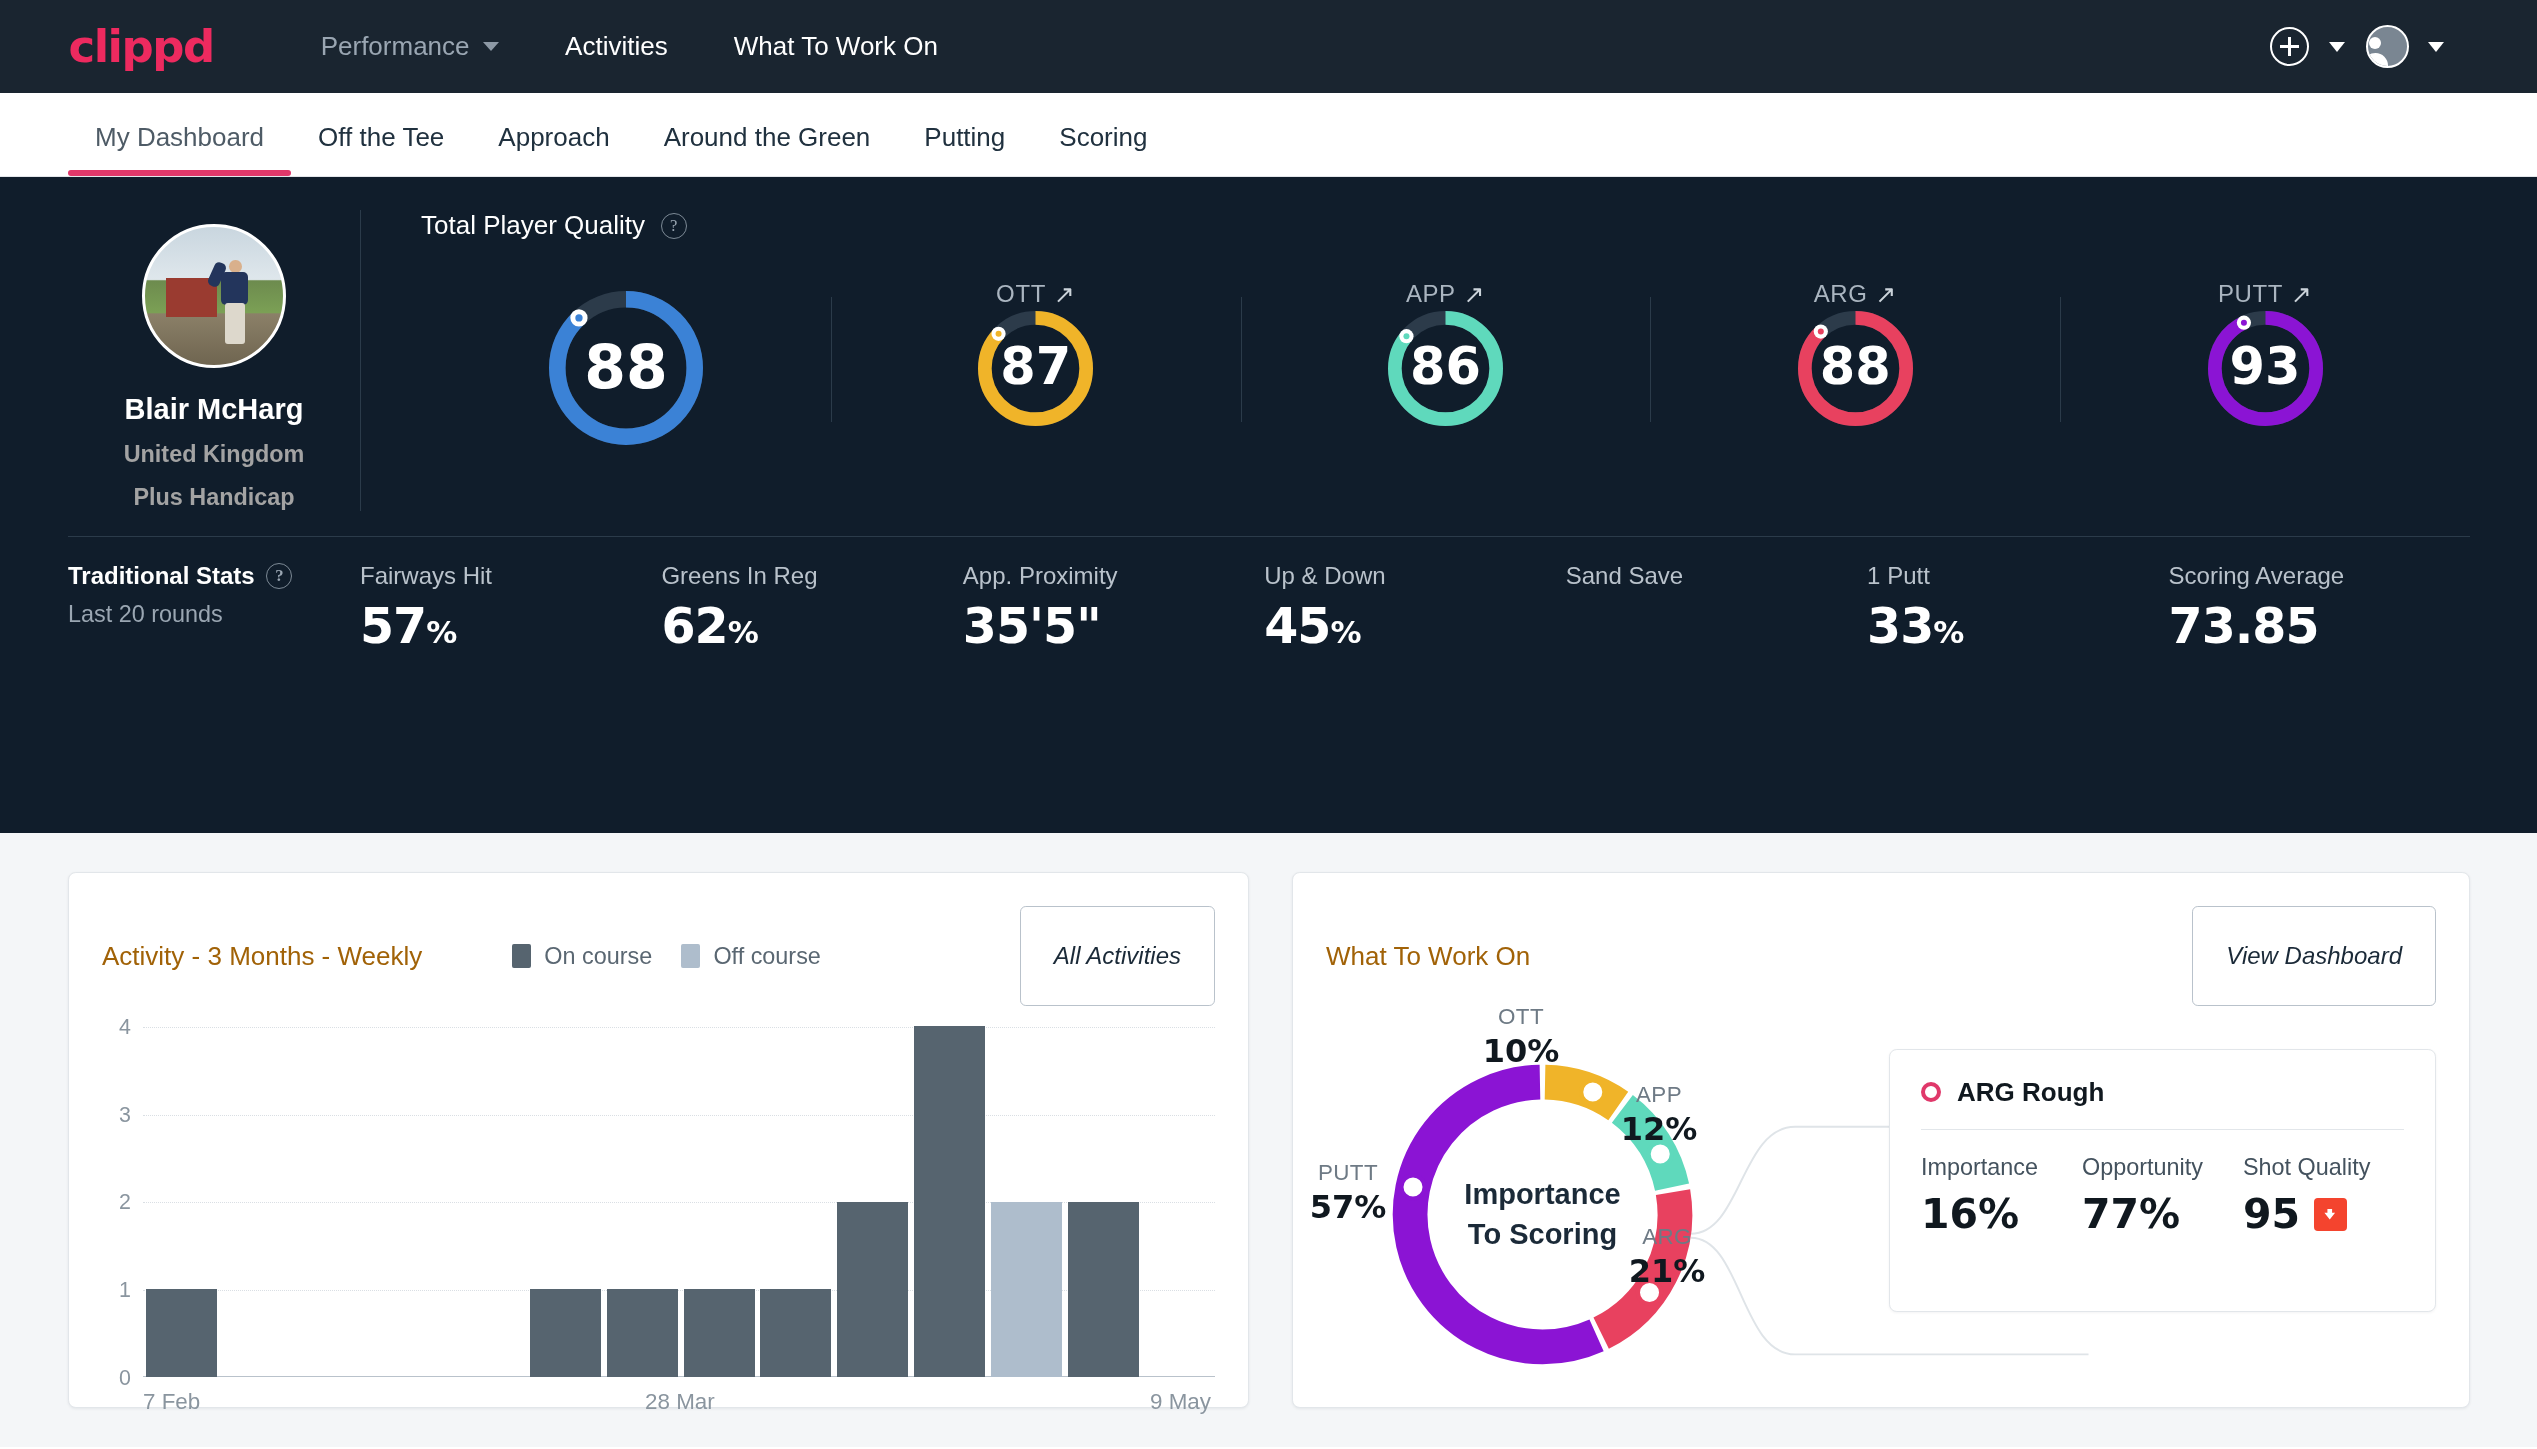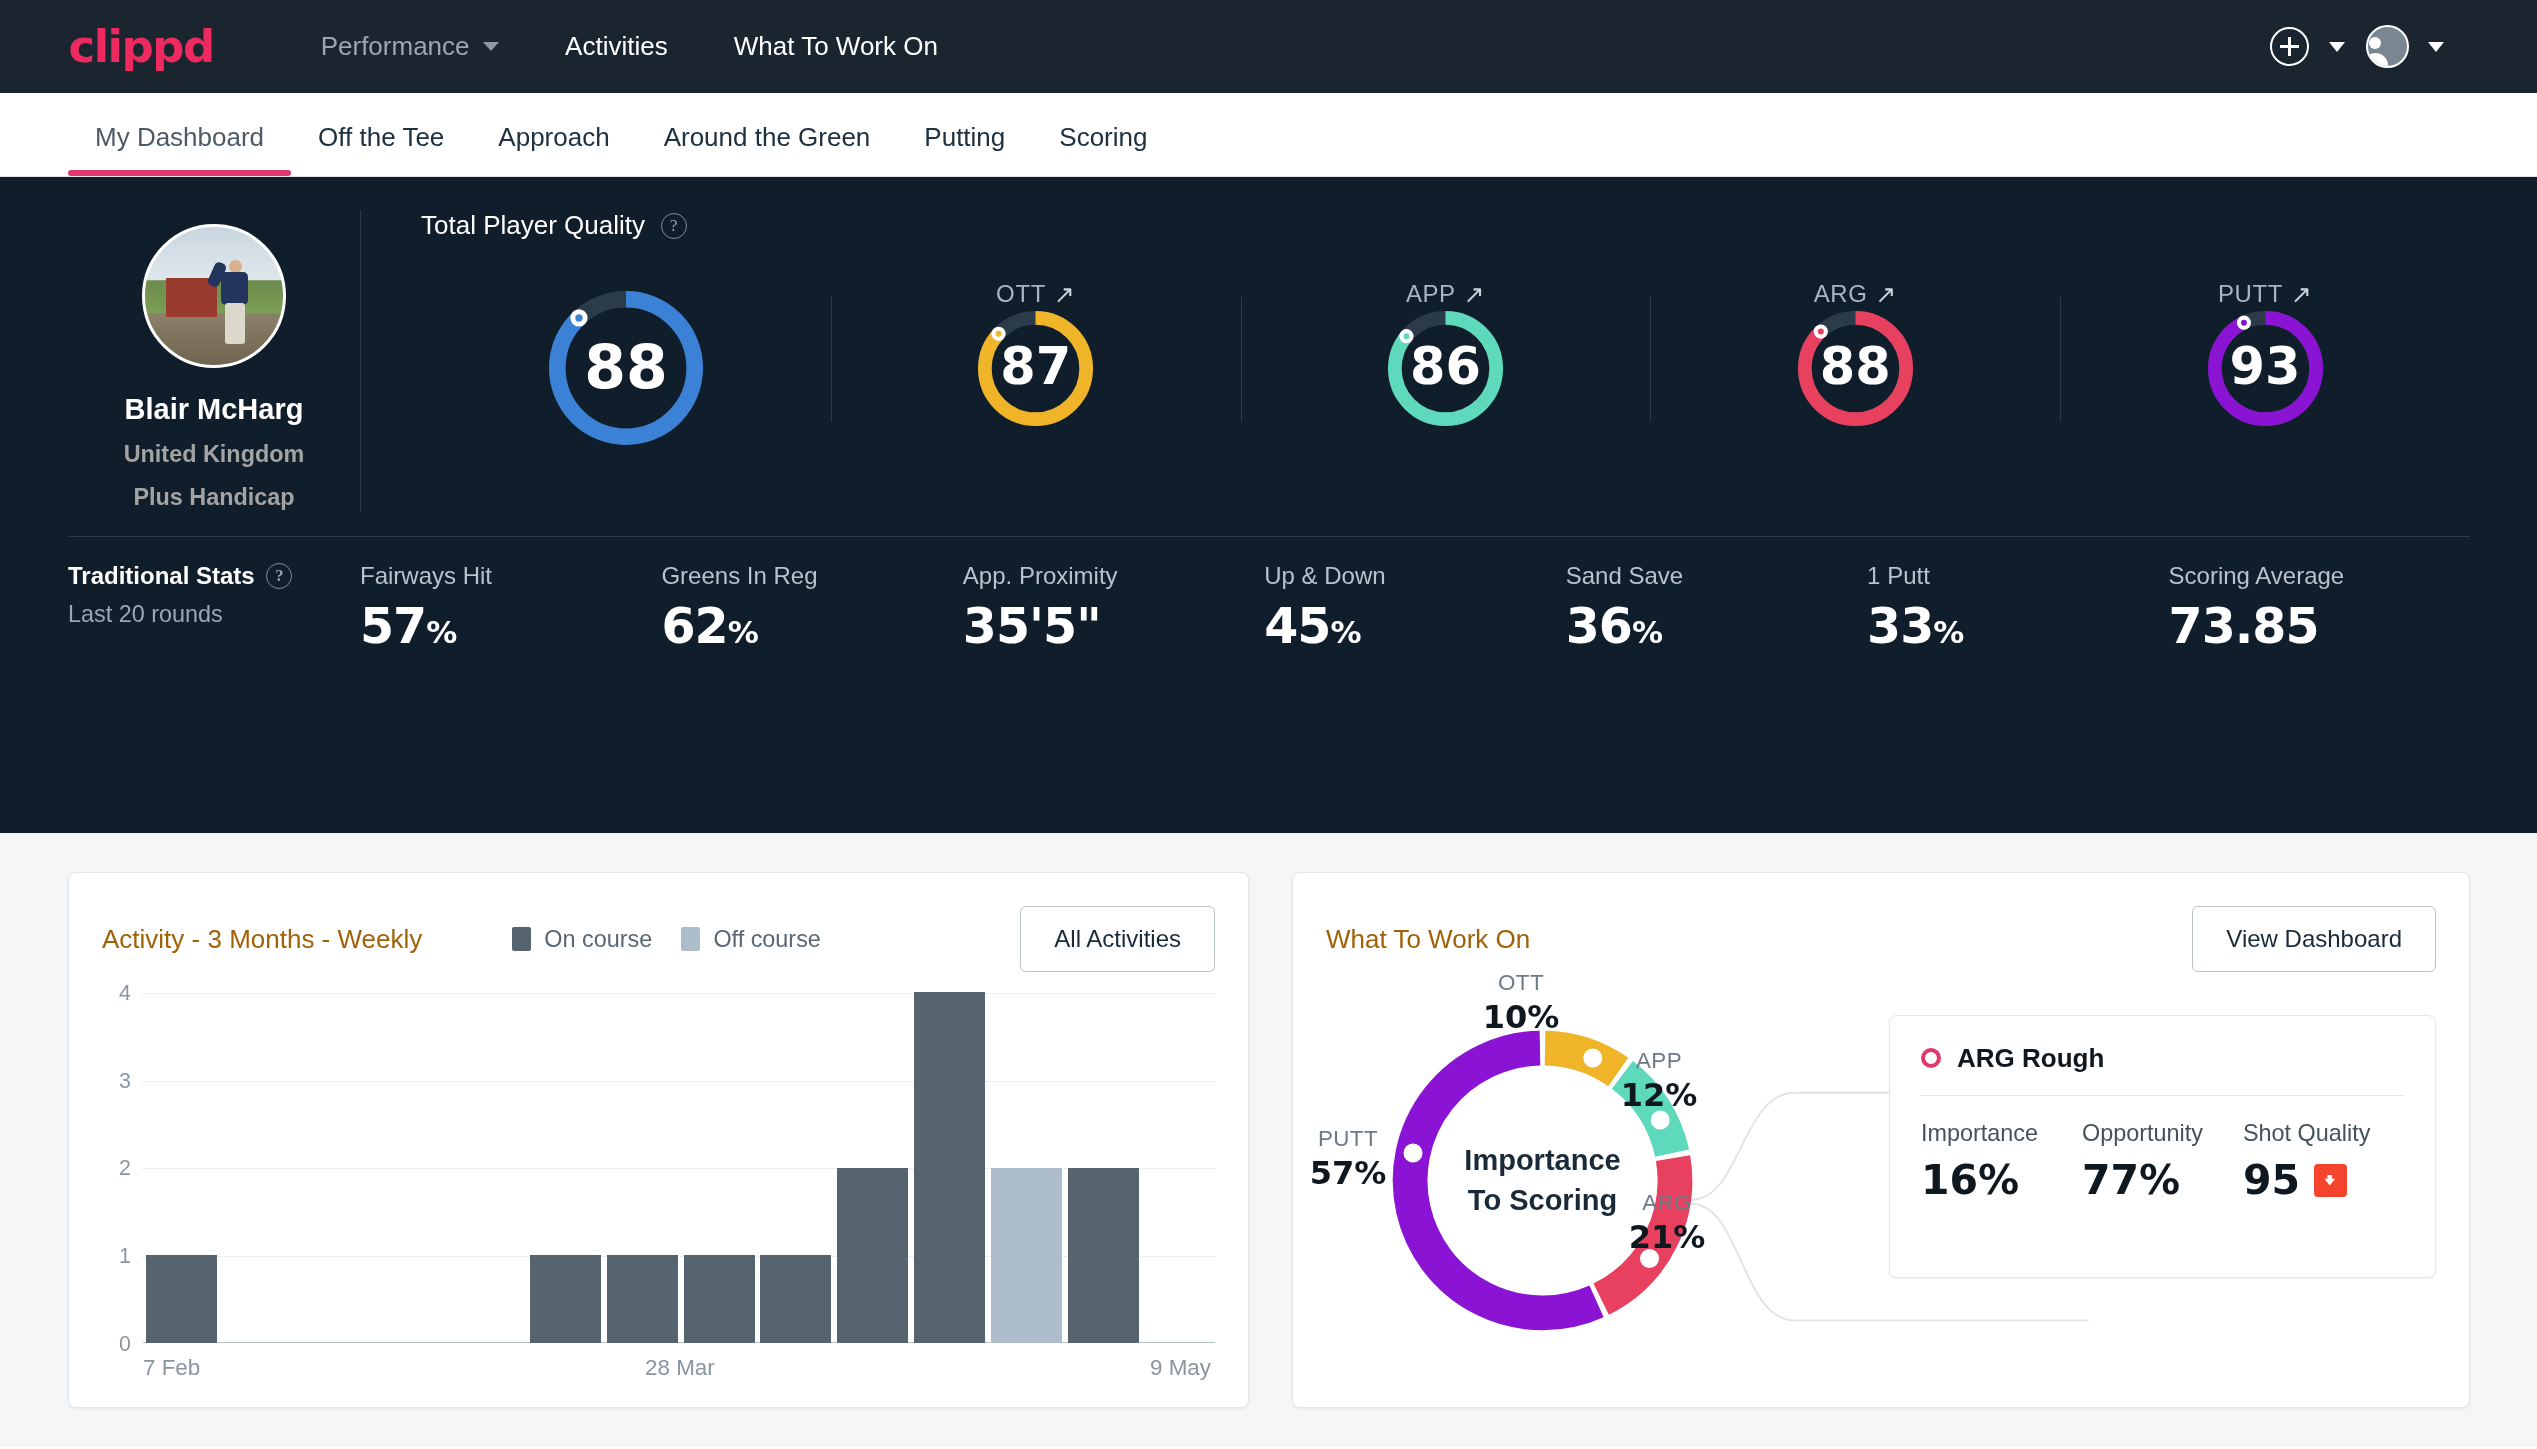--- a/index.html
+++ b/index.html
@@ -150,22 +150,22 @@
   .card-left { width: 1181px; flex: none; padding: 33px 33px 13.6px 33px; }
   .card-right { flex: 1; padding: 33px 33px 13.6px 33px; position: relative; }
   .card-head { display: flex; align-items: center; }
   .card-title { font-size: 26px; color: #a16207; font-weight: 400; }
   .legend { display: flex; align-items: center; gap: 29px; margin-left: 90px; }
   .legend-item { display: flex; align-items: center; gap: 13.6px;
     font-size: 23.4px; color: #5a6772; }
   .sw { width: 18.5px; height: 23.4px; border-radius: 1.9px; }
   .btn {
     margin-left: auto; border: 1px solid #b9c2cb; border-radius: 5.8px;
-    padding: 18px 33px; font-size: 24px; color: #1b2a38; background: #fff;
-    cursor: pointer; white-space: nowrap; font-family: "Liberation Sans", sans-serif;
+    padding: 35px 33px; font-size: 24px; color: #1b2a38; background: #fff;
+    cursor: pointer; white-space: nowrap; font-family: "Liberation Sans", sans-serif; font-style: italic;
   }
 
   
   .chart { position: relative; height: 389px; margin-top: 21.4px; }
   .ylabels { position: absolute; left: 0; top: 0; bottom: 39px; width: 29px; }
   .ylab { position: absolute; right: 0; font-size: 21.4px; color: #8a959f;
     transform: translateY(-50%); }
   .grid { position: absolute; left: 41px; right: 0; top: 0; bottom: 39px; }
   .gl { position: absolute; left: 0; right: 0; border-top: 1.9px dotted #dadfe4; }
   .axis0 { position: absolute; left: 0; right: 0; bottom: 0; border-top: 1.9px solid #b9c2cb; }
@@ -351,21 +351,20 @@
         <div class="stat">
           <div class="stat-name">App. Proximity</div>
           <div class="stat-val">35'5"</div>
         </div>
         <div class="stat">
           <div class="stat-name">Up &amp; Down</div>
           <div class="stat-val">45<span class="unit">%</span></div>
         </div>
         <div class="stat">
           <div class="stat-name">Sand Save</div>
-          <div class="stat-val">36<span class="unit">%</span></div>
         </div>
         <div class="stat">
           <div class="stat-name">1 Putt</div>
           <div class="stat-val">33<span class="unit">%</span></div>
         </div>
         <div class="stat">
           <div class="stat-name">Scoring Average</div>
           <div class="stat-val">73.85</div>
         </div>
       </div>

